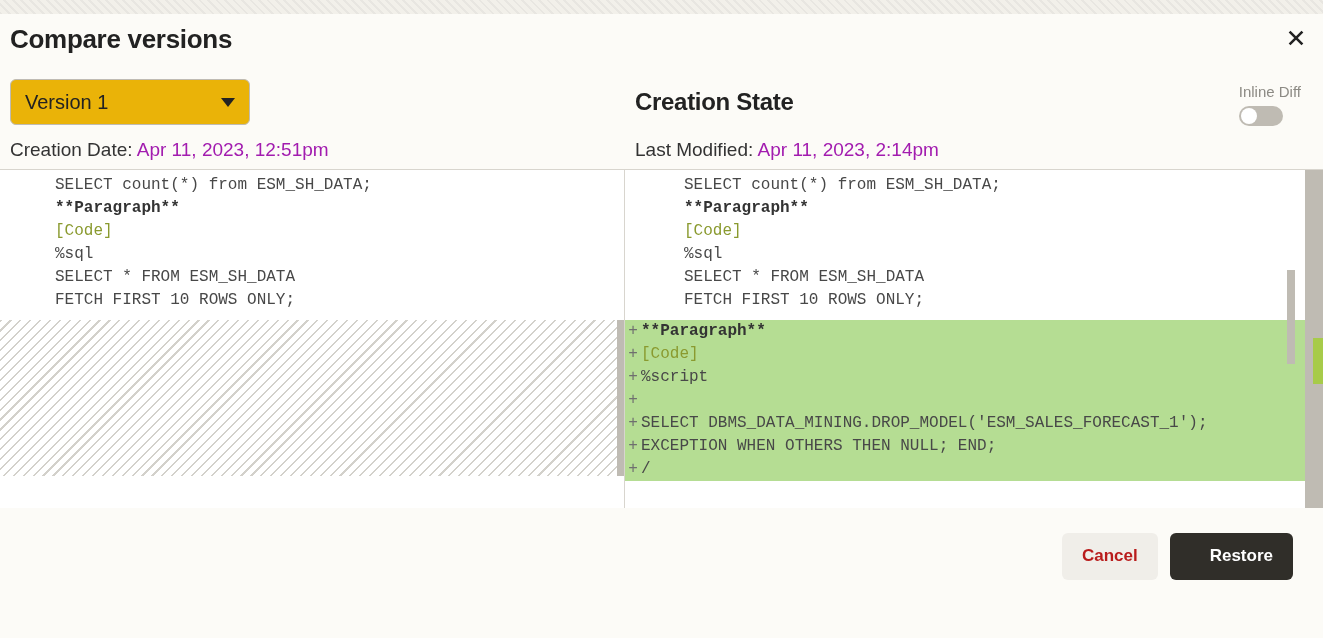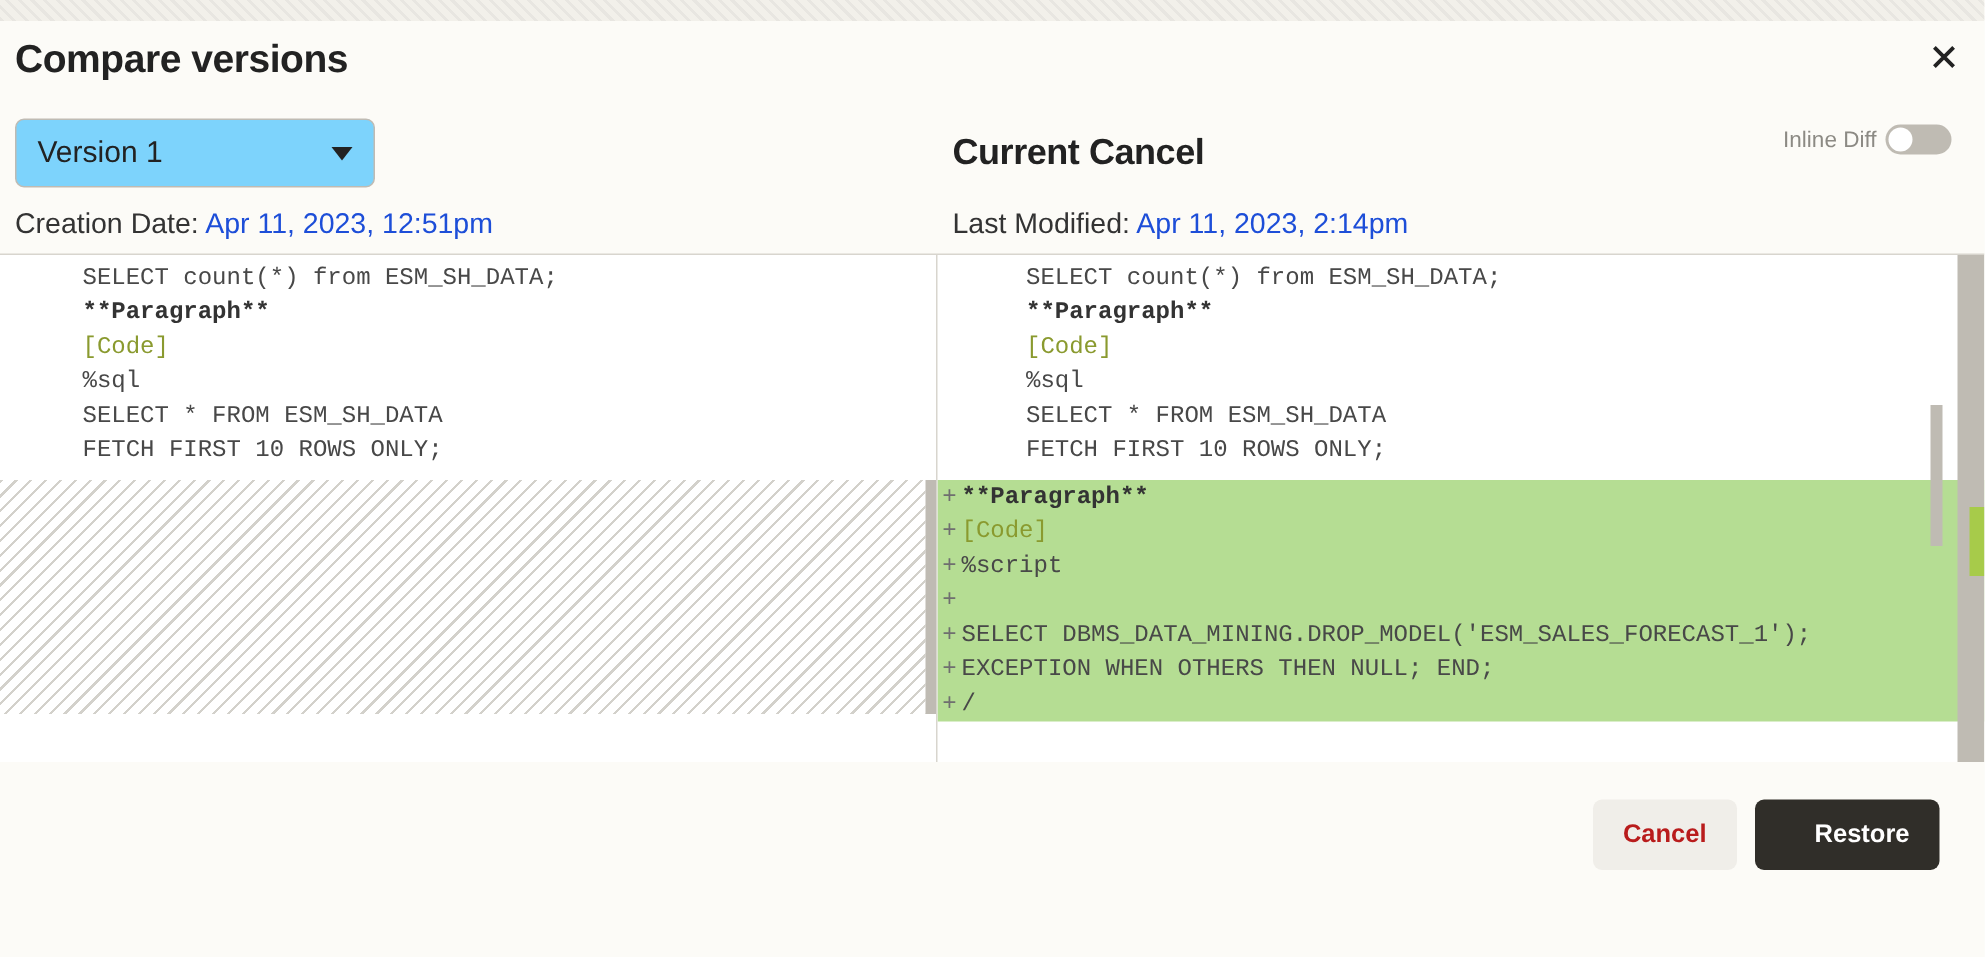--- a/index.html
+++ b/index.html
@@ -9,30 +9,30 @@
     .dialog-header { display: flex; align-items: center; justify-content: space-between; padding: 10px 16px 8px 10px; }
     .dialog-title { font-size: 26px; font-weight: 800; letter-spacing: -0.3px; }
     .close-btn { font-size: 26px; font-weight: 700; cursor: pointer; background: none; border: none; line-height: 1; }
     .close-btn svg { width: 22px; height: 22px; stroke: #222; stroke-width: 2.8; }
 
     .meta-row { display: flex; padding: 16px 10px 8px 10px; border-bottom: 1px solid #d8d5ce; }
     .meta-col { display: flex; flex-direction: column; }
     .meta-col.left { width: 625px; }
     .meta-col.right { flex: 1; position: relative; }
 
-    .version-select { width: 240px; height: 46px; border: 1px solid #bfbbb3; border-radius: 6px; background: #7dd3fc; padding: 0 14px; display: flex; align-items: center; justify-content: space-between; cursor: pointer; margin-bottom: 14px; }
+    .version-select { width: 240px; height: 46px; border: 1px solid #bfbbb3; border-radius: 6px; background: #eab308; padding: 0 14px; display: flex; align-items: center; justify-content: space-between; cursor: pointer; margin-bottom: 14px; }
     .version-select span { font-size: 20px; }
     .chevron { width: 0; height: 0; border-left: 7px solid transparent; border-right: 7px solid transparent; border-top: 9px solid #222; }
 
     .col-heading { font-size: 24px; font-weight: 800; margin-bottom: 14px; height: 46px; display: flex; align-items: center; letter-spacing: -0.3px; }
 
     .meta-line { font-size: 19px; color: #333; }
-    .meta-line .meta-date { color: #1d4ed8; }
+    .meta-line .meta-date { color: #a21caf; }
 
-    .inline-diff-wrap { position: absolute; right: 12px; top: 4px; display: flex; flex-direction: row; align-items: center; gap: 6px; }
+    .inline-diff-wrap { position: absolute; right: 12px; top: 4px; display: flex; flex-direction: column; align-items: flex-start; gap: 6px; }
     .inline-diff-label { font-size: 15px; color: #8c8a84; font-weight: 500; }
     .toggle { width: 44px; height: 20px; border-radius: 12px; background: #bfbbb3; position: relative; cursor: pointer; }
     .toggle::after { content: ""; position: absolute; left: 2px; top: 2px; width: 16px; height: 16px; border-radius: 50%; background: #fff; }
 
     .diff-panes { display: flex; height: 338px; background: #fff; }
     .pane { overflow: hidden; position: relative; font-family: "SFMono-Regular", Consolas, "Liberation Mono", Menlo, monospace; font-size: 16px; color: #484848; }
     .pane.left { width: 625px; border-right: 1px solid #d8d5ce; padding: 4px 12px; }
     .pane.right { flex: 1; padding: 4px 0 4px 0; }
 
     .code-line { white-space: pre; line-height: 23px; margin-left: 43px; }
@@ -77,21 +77,21 @@
         <span>Version 1</span>
         <span class="chevron"></span>
       </div>
       <div class="meta-line">
         <span>Creation Date:</span>
         <span class="meta-date">Apr 11, 2023, 12:51pm</span>
       </div>
     </div>
 
     <div class="meta-col right">
-      <div class="col-heading">Current Cancel</div>
+      <div class="col-heading">Creation State</div>
       <div class="meta-line">
         <span>Last Modified:</span>
         <span class="meta-date">Apr 11, 2023, 2:14pm</span>
       </div>
       <div class="inline-diff-wrap">
         <div class="inline-diff-label">Inline Diff</div>
         <div class="toggle"></div>
       </div>
     </div>
   </div>

